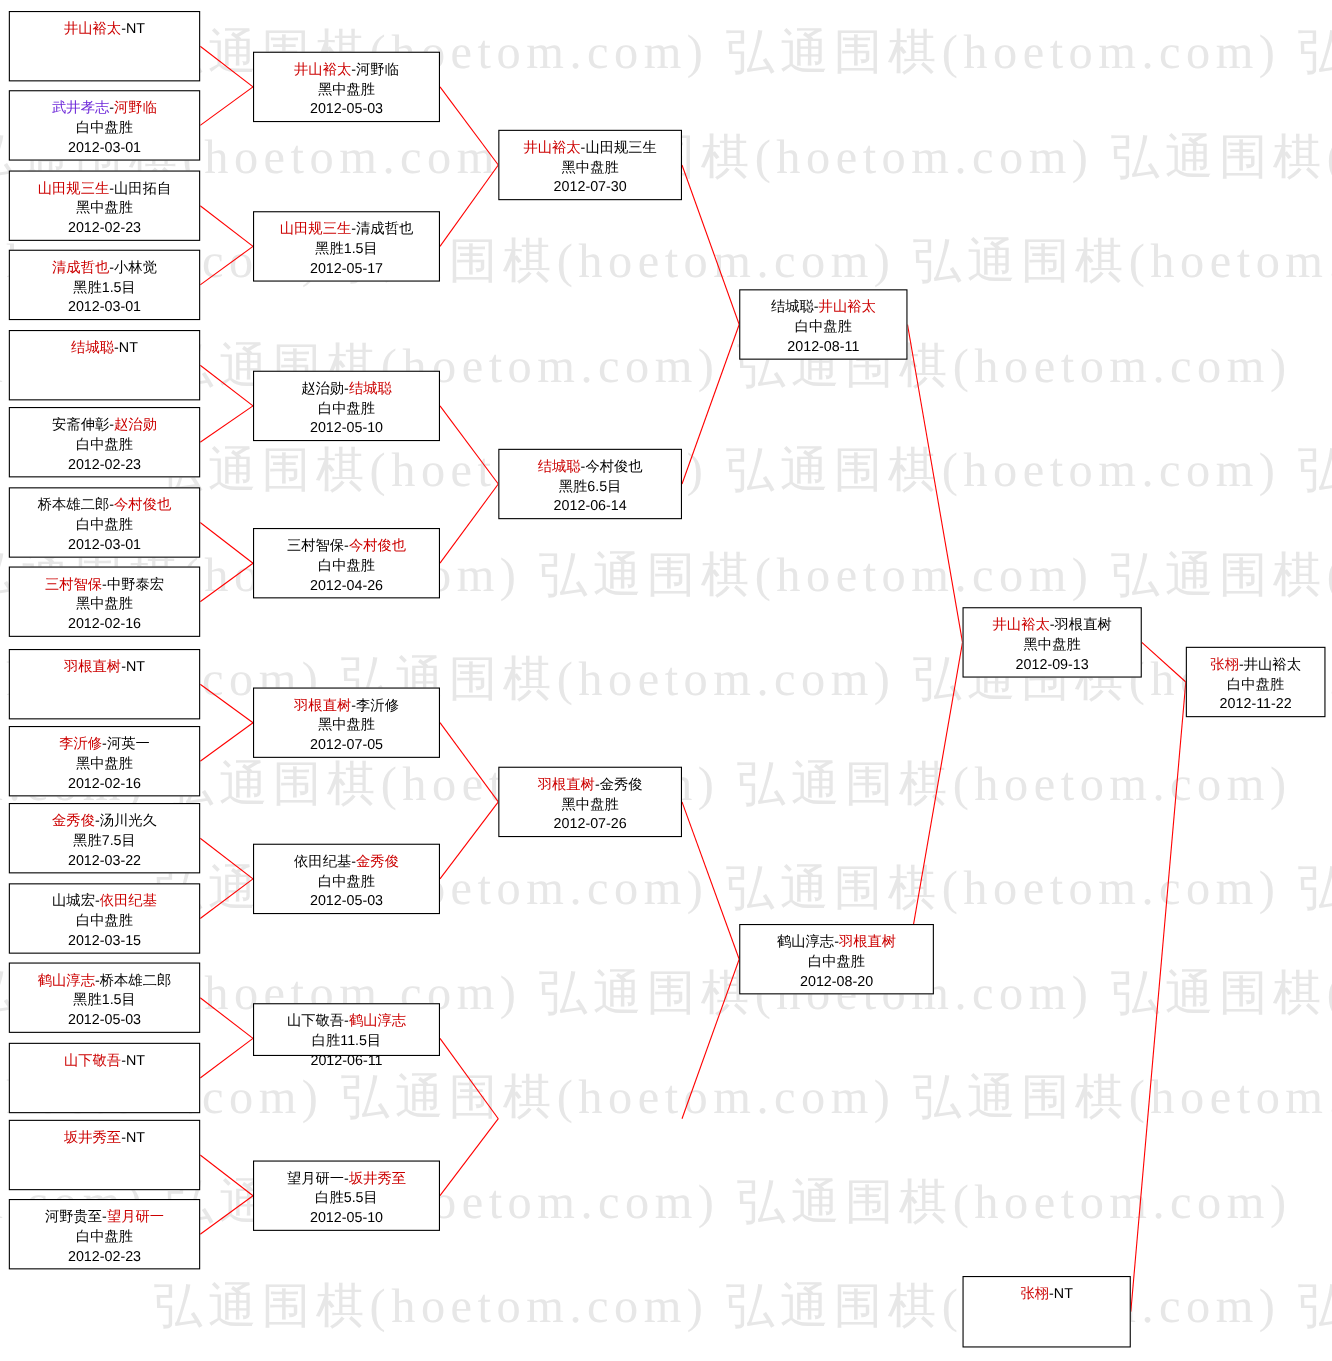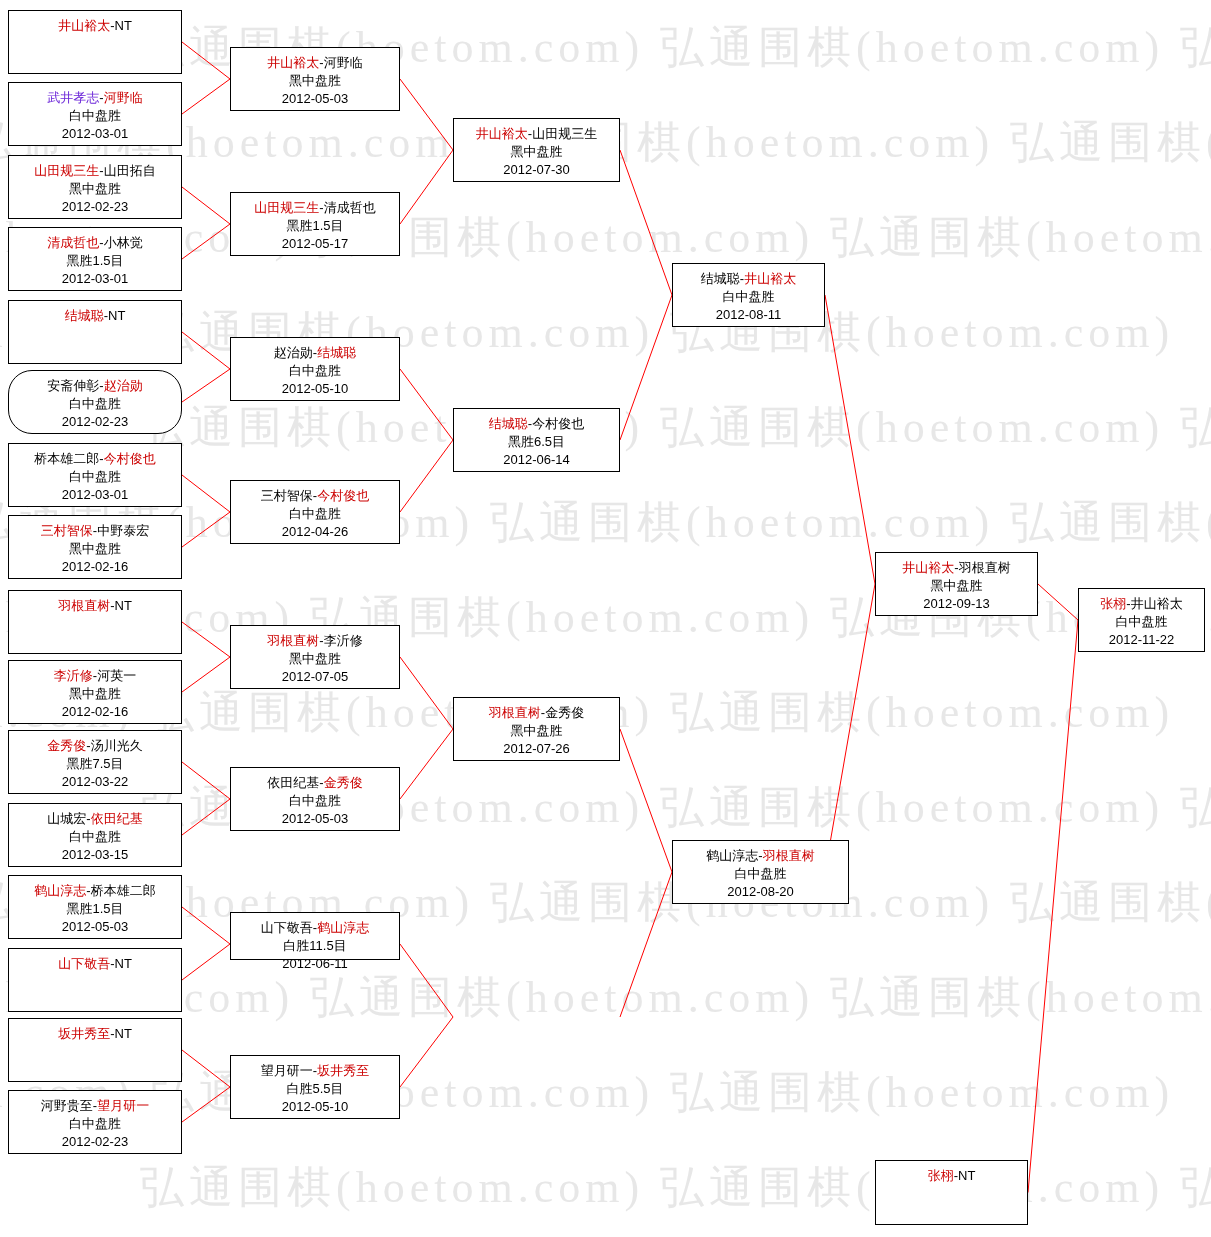--- a/index.html
+++ b/index.html
@@ -103,21 +103,21 @@
         <div>2012-02-23</div>
       </div>
       <div class="match-box" style="left: 8px; top: 227px; width: 174px; height: 64px; border-color: rgb(0, 0, 0);">
         <div class="players"><span style="color: rgb(204, 0, 0);">清成哲也</span><span>-</span><span style="color: rgb(0, 0, 0);">小林觉</span></div>
         <div>黑胜1.5目</div>
         <div>2012-03-01</div>
       </div>
       <div class="match-box" style="left: 8px; top: 300px; width: 174px; height: 64px; border-color: rgb(0, 0, 0);">
         <div class="players"><span style="color: rgb(204, 0, 0);">结城聪</span><span>-</span><span style="color: rgb(0, 0, 0);">NT</span></div>
       </div>
-      <div class="match-box" style="left: 8px; top: 370px; width: 174px; height: 64px; border-color: rgb(0, 0, 0); border-radius: 24px;">
+      <div class="match-box" style="left: 8px; top: 370px; width: 174px; height: 64px; border-color: rgb(0, 0, 0);">
         <div class="players"><span style="color: rgb(0, 0, 0);">安斋伸彰</span><span>-</span><span style="color: rgb(204, 0, 0);">赵治勋</span></div>
         <div>白中盘胜</div>
         <div>2012-02-23</div>
       </div>
       <div class="match-box" style="left: 8px; top: 443px; width: 174px; height: 64px; border-color: rgb(0, 0, 0);">
         <div class="players"><span style="color: rgb(0, 0, 0);">桥本雄二郎</span><span>-</span><span style="color: rgb(204, 0, 0);">今村俊也</span></div>
         <div>白中盘胜</div>
         <div>2012-03-01</div>
       </div>
       <div class="match-box" style="left: 8px; top: 515px; width: 174px; height: 64px; border-color: rgb(0, 0, 0);">

